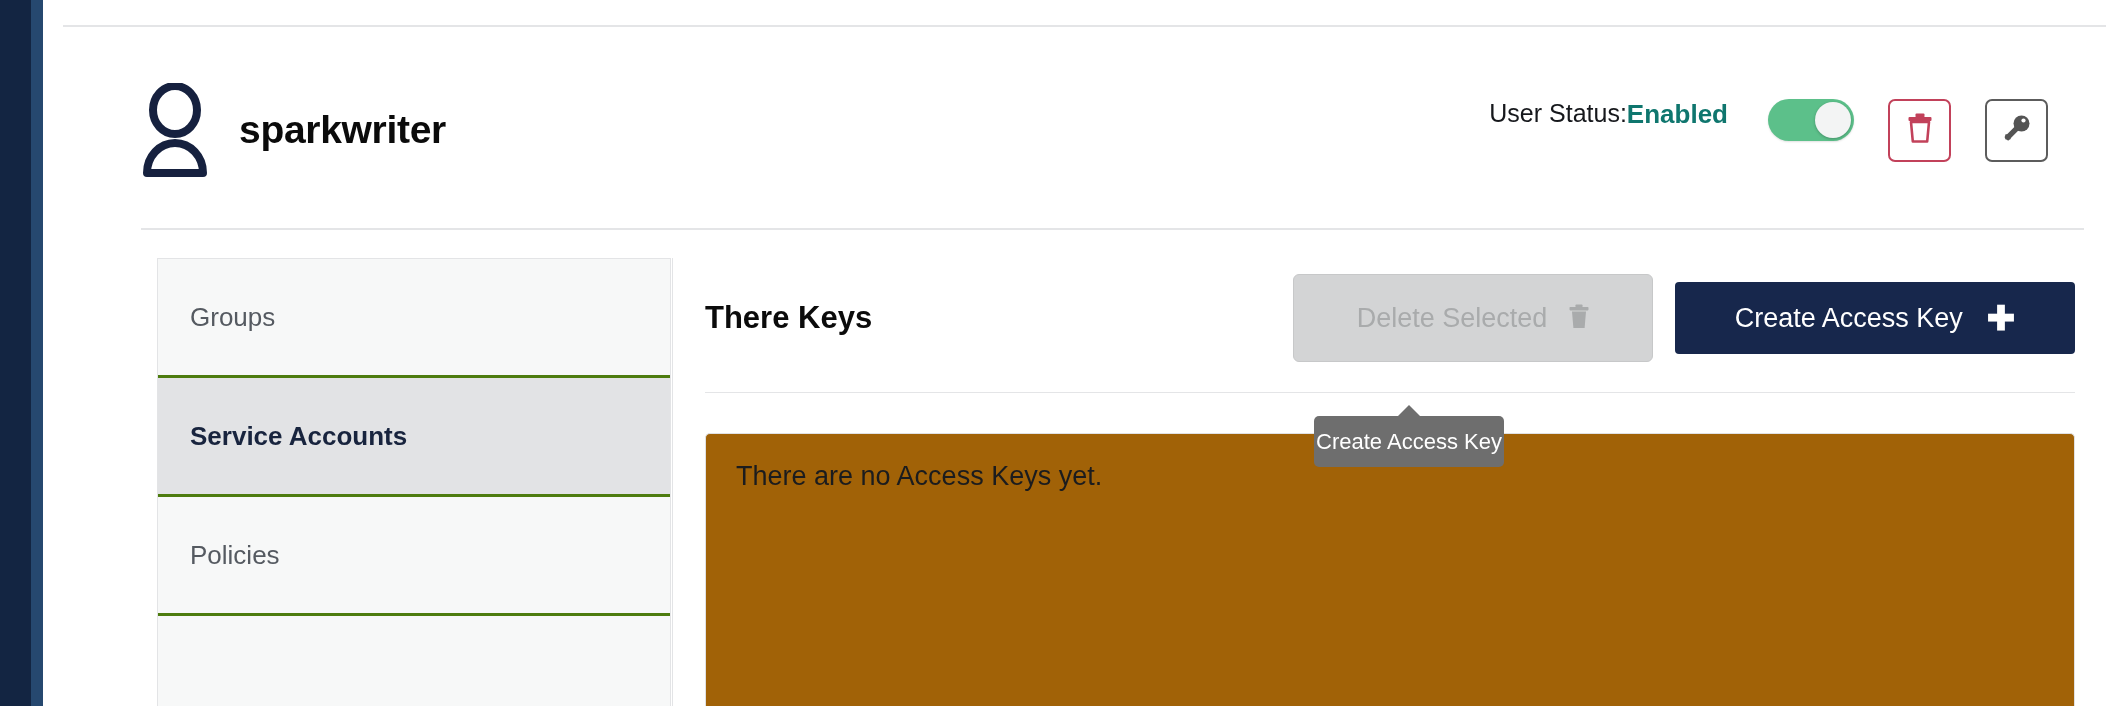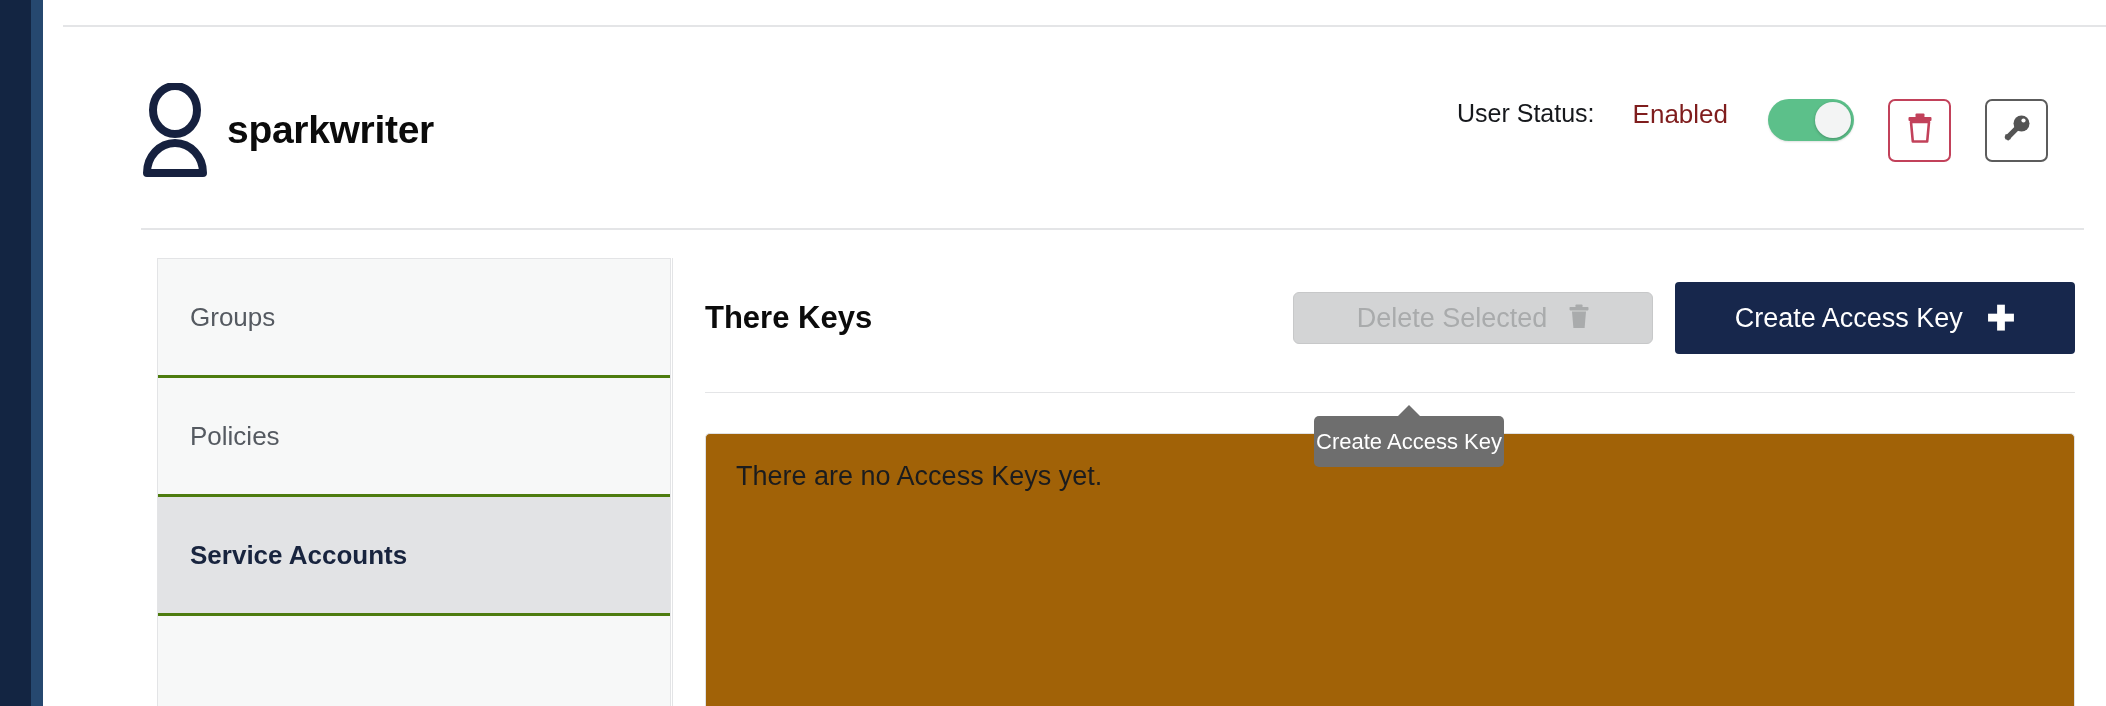--- a/index.html
+++ b/index.html
@@ -49,43 +49,42 @@
     position: absolute;
     left: 0; top: 60px;
     width: 2063px; height: 140px;
     display: flex;
     align-items: center;
     padding-left: 98px;
     box-sizing: border-box;
   }
   #avatar-icon { flex: 0 0 auto; width: 68px; height: 94px; }
   #username-text {
-    margin-left: 18px;
+    margin-left: 30px;
     font-size: 39px;
     font-weight: bold;
     color: #0b0b0b;
     letter-spacing: -0.3px;
   }
 
   #status-cluster {
     margin-left: auto;
     display: flex;
     align-items: flex-start;
     padding-right: 58px;
   }
   #status-label {
     font-size: 25px;
     color: #16181c;
     font-weight: normal;
   }
   #status-value {
     font-size: 26px;
-    font-weight: normal;
-    color: #7f1d1d;
-    margin-left: 38px;
+    font-weight: bold;
+    color: #0f766e;
   }
 
   
   #status-toggle {
     margin-left: 40px;
     width: 86px; height: 42px;
     border-radius: 21px;
     background: #5cc08a;
     position: relative;
     cursor: pointer;
@@ -169,21 +168,21 @@
     font-size: 31px;
     font-weight: bold;
     color: #0b0b0b;
   }
   #panel-actions {
     margin-left: auto;
     display: flex;
     align-items: center;
   }
   #delete-selected-button {
-    height: 52px;
+    height: 88px;
     min-width: 360px;
     border-radius: 6px;
     background: #d3d4d5;
     border: 1px solid #c7c8c9;
     display: flex;
     align-items: center;
     justify-content: center;
     gap: 22px;
     box-sizing: border-box;
     cursor: default;
@@ -320,25 +319,25 @@
       </div>
     </div>
   </div>
 
   <div id="header-rule"></div>
 
   <div id="tab-sidebar">
     <div class="tab-item">
       <span>Groups</span>
     </div>
+    <div class="tab-item active">
+      <span>Service Accounts</span>
+    </div>
     <div class="tab-item">
       <span>Policies</span>
-    </div>
-    <div class="tab-item active">
-      <span>Service Accounts</span>
     </div>
     <div id="tab-spacer"></div>
   </div>
 
   <div id="content-panel">
 
     <div id="panel-header">
       <span id="panel-title">There Keys</span>
 
       <div id="panel-actions">

